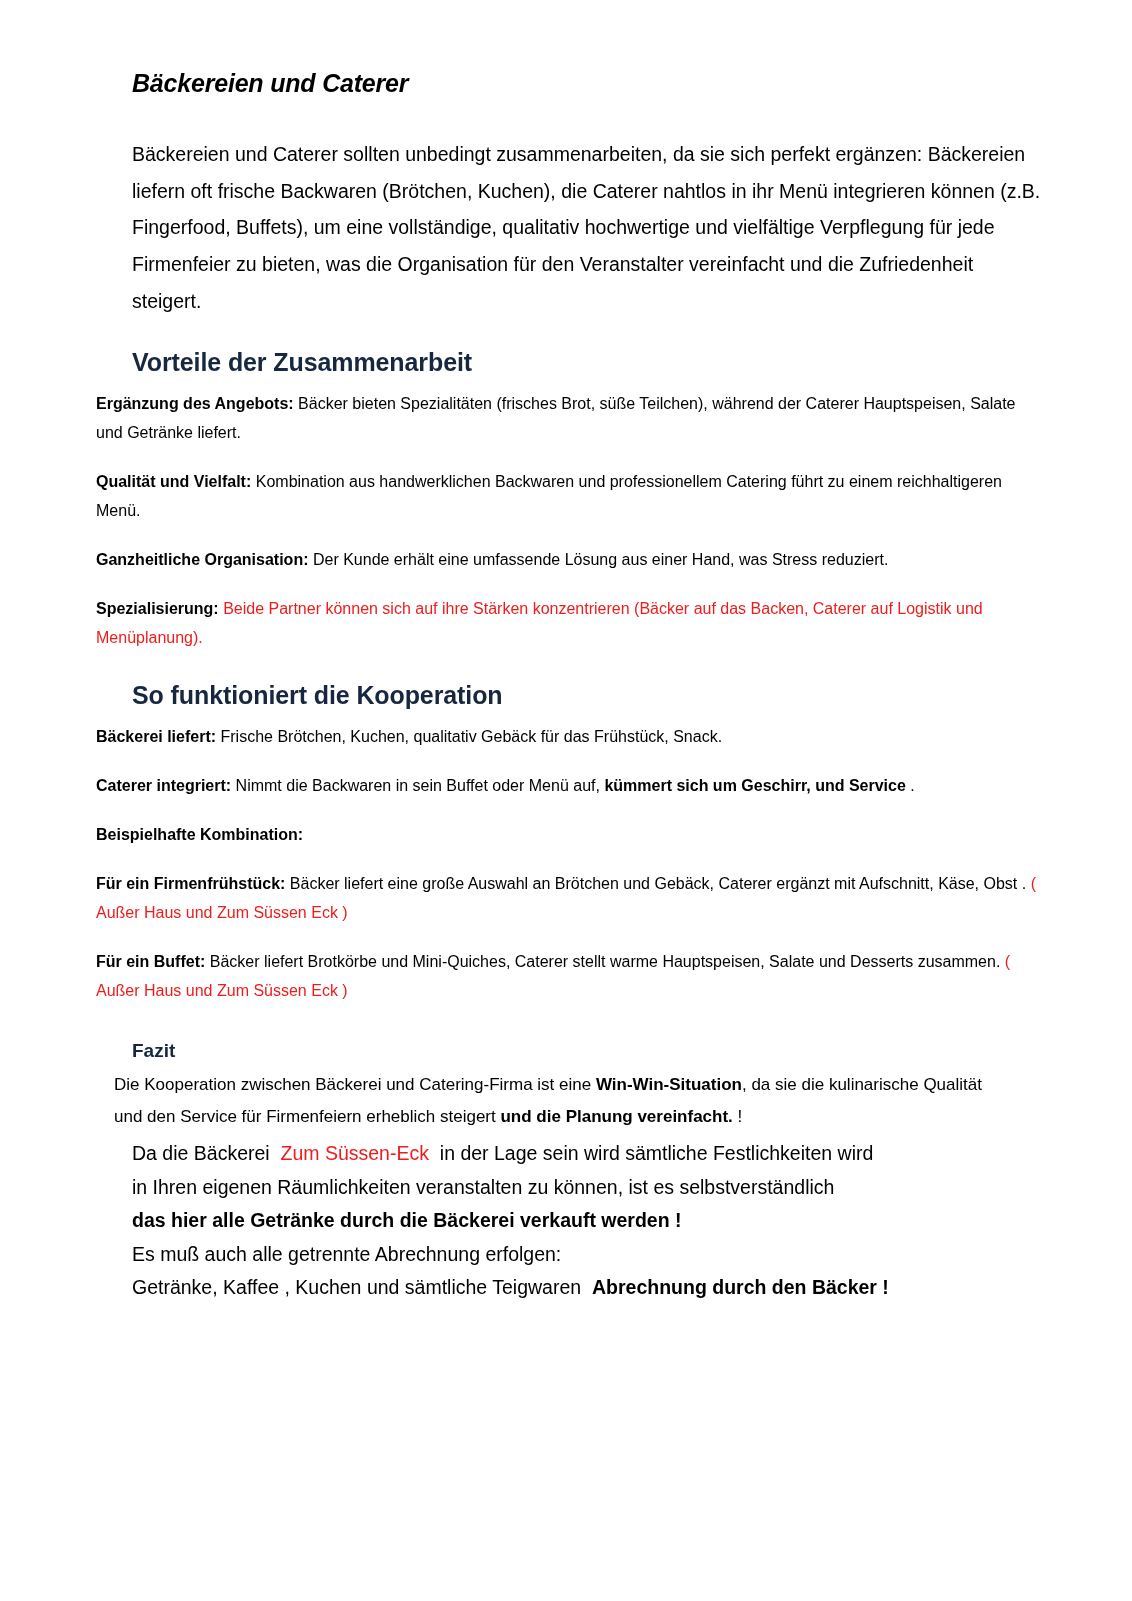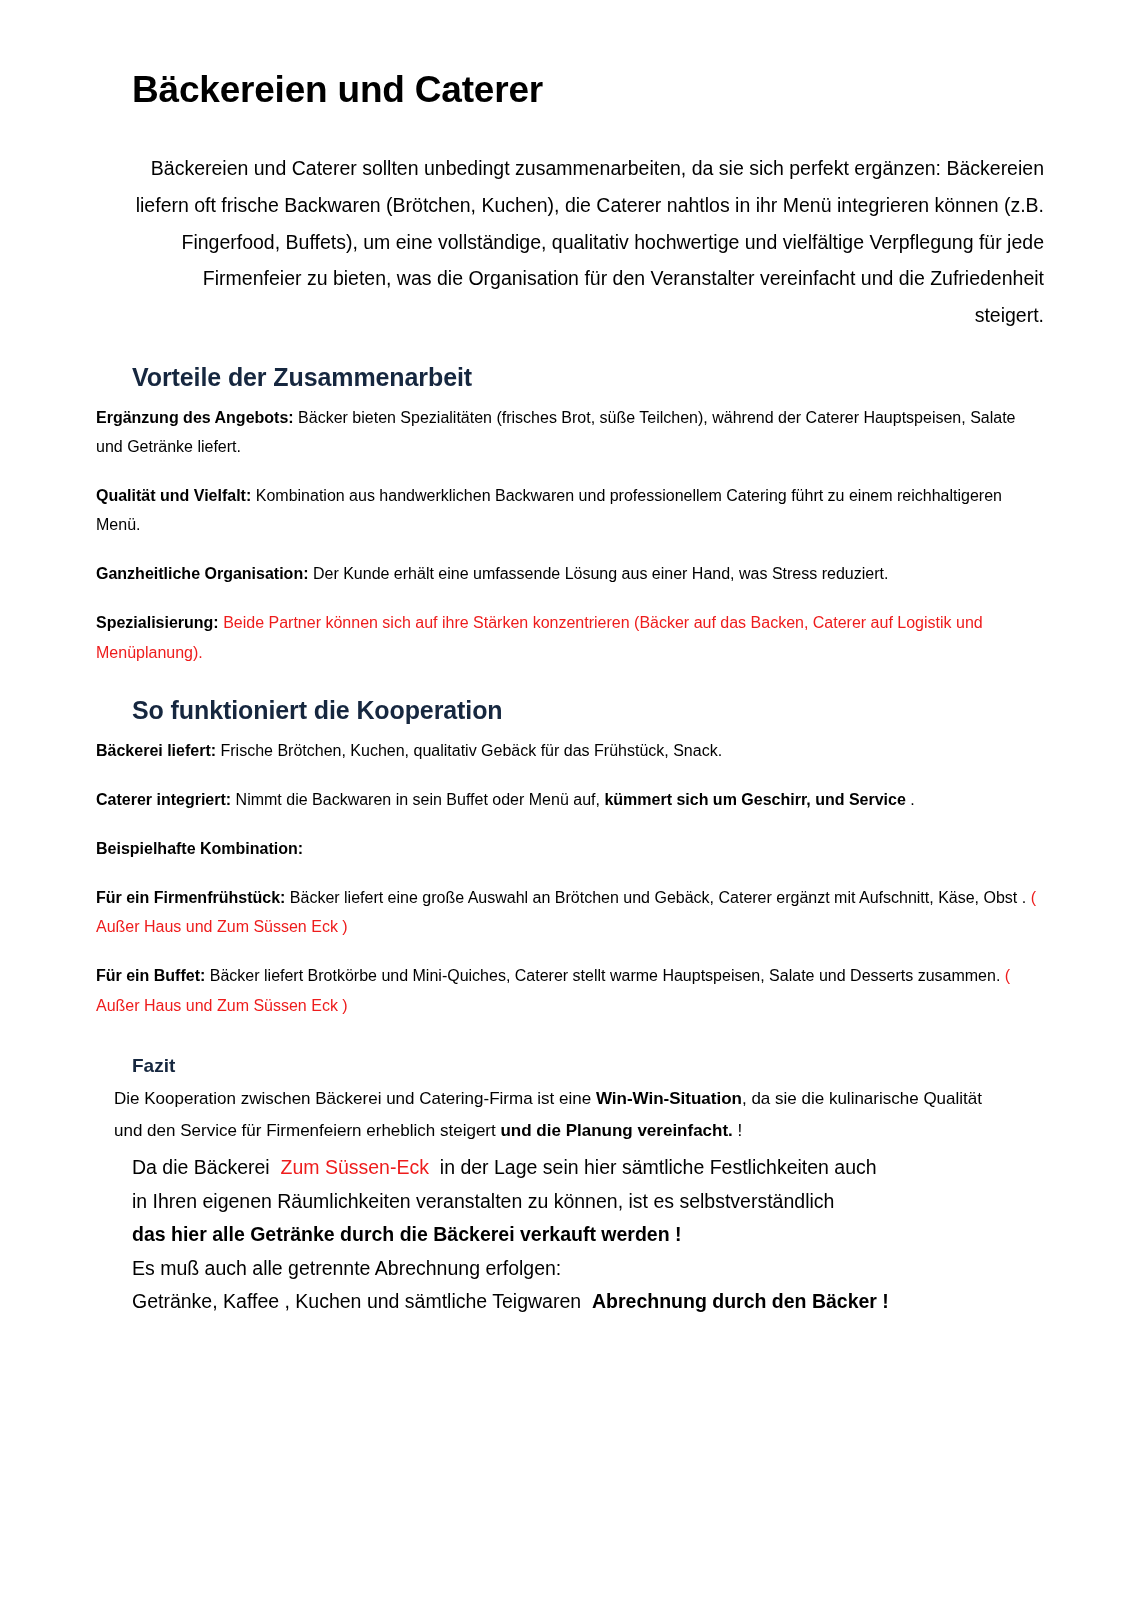--- a/index.html
+++ b/index.html
@@ -20,47 +20,47 @@
     position: relative;
     width: 1132px;
     height: 1601px;
     background: #ffffff;
     box-sizing: border-box;
     padding: 60px 88px 0 96px;
   }
 
   
   .doc-title {
-    font-size: 37px;
+    font-size: 25px;
     font-weight: bold;
     color: #000000;
     letter-spacing: -0.2px;
     margin: 8px 0 0 36px;
     line-height: 1.2;
+    font-style: italic;
   }
 
   
   .section-heading {
     font-size: 25px;
     font-weight: bold;
     color: #16273f;
     margin: 0 0 2px 36px;
     line-height: 1.25;
     letter-spacing: -0.1px;
   }
   .section-heading.tight-top { margin-top: 28px; }
 
   
   .intro {
     margin: 38px 0 0 36px;
     font-size: 19.5px;
     line-height: 1.88;
     color: #000000;
     max-width: 912px;
-    text-align: right;
   }
 
   .para {
     margin: 20px 0 0 0;
     font-size: 16px;
     line-height: 1.82;
     color: #000000;
     max-width: 960px;
   }
   .para.first { margin-top: 10px; }
@@ -144,21 +144,21 @@
 
   <h2 class="fazit-heading">Fazit</h2>
 
   <p class="fazit-body">
     <span>Die Kooperation zwischen Bäckerei und Catering-Firma ist eine </span><span class="b">Win-Win-Situation</span><span>, da sie die kulinarische Qualität und den Service für Firmenfeiern erheblich steigert </span><span class="b">und die Planung vereinfacht.</span><span>  !</span>
   </p>
 
   <div class="gap-sm"></div>
 
   <div class="fazit-lines">
-    <div class="line"><span>Da die Bäckerei  </span><span class="red">Zum Süssen-Eck</span><span>  in der Lage sein hier sämtliche Festlichkeiten auch</span></div>
+    <div class="line"><span>Da die Bäckerei  </span><span class="red">Zum Süssen-Eck</span><span>  in der Lage sein wird sämtliche Festlichkeiten wird</span></div>
 
     <div class="line">in Ihren eigenen Räumlichkeiten veranstalten zu können, ist es selbstverständlich</div>
 
     <div class="line b">das hier alle Getränke durch die Bäckerei verkauft werden !</div>
 
     <div class="line">Es muß auch alle getrennte Abrechnung erfolgen:</div>
 
     <div class="line"><span>Getränke, Kaffee , Kuchen und sämtliche Teigwaren  </span><span class="b">Abrechnung durch den Bäcker !</span></div>
 
   </div>

